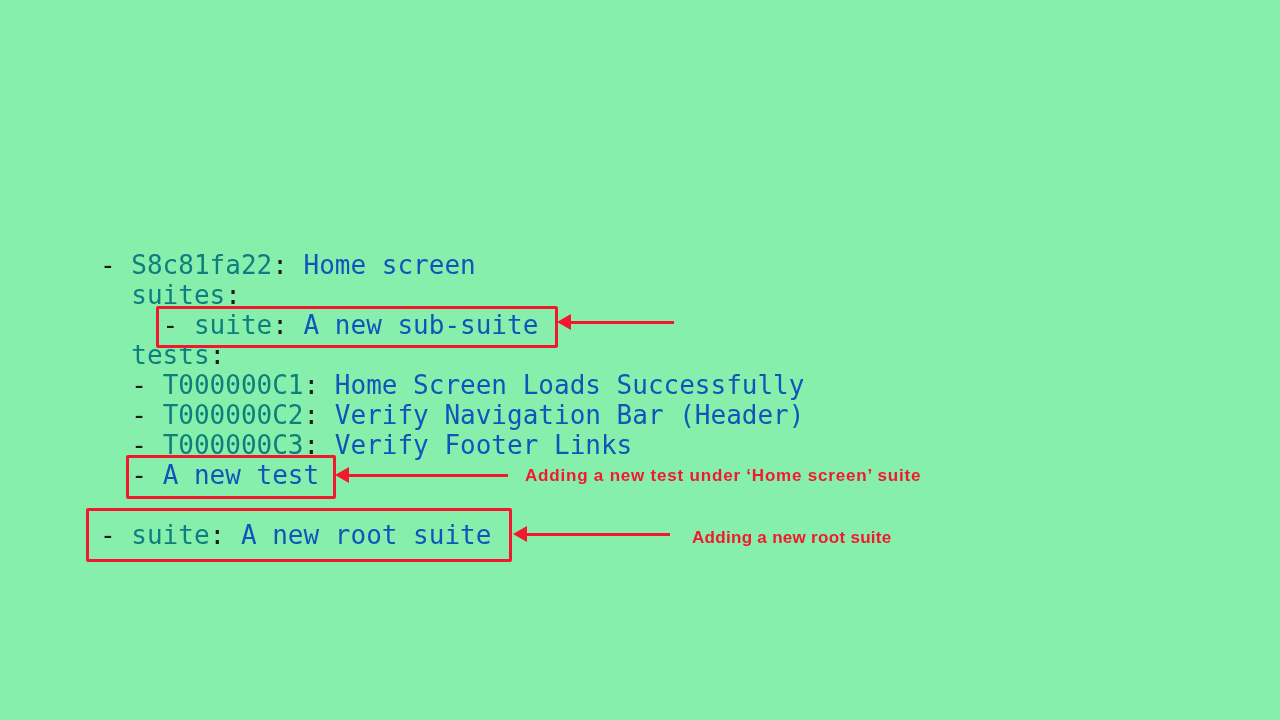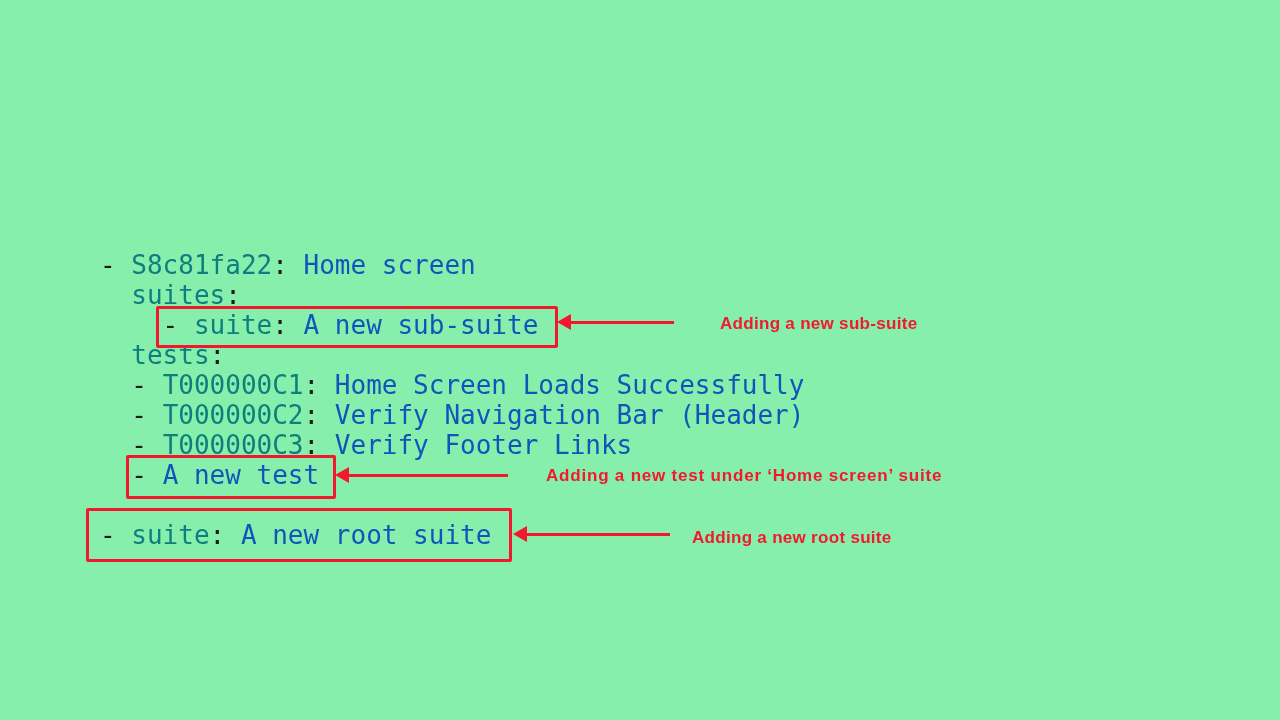--- a/index.html
+++ b/index.html
@@ -67,35 +67,34 @@
   
   .annotation {
     position: absolute;
     color: var(--red, #f2192e);
     font-weight: bold;
     font-size: 17px;
     letter-spacing: 0.3px;
     white-space: nowrap;
   }
   .annotation.n1 { left: 720px; top: 314px; }
-  .annotation.n2 { left: 525px; top: 466px; letter-spacing: 0.8px; margin-left: 21px; }
+  .annotation.n2 { left: 525px; top: 466px; letter-spacing: 0.8px; }
   .annotation.n3 { left: 692px; top: 528px; }
 </style>
 </head>
 <body>
 
 <div class="canvas">
 
   <div class="code-block"><div class="code-line"><span class="seg-plain">- </span><span class="seg-key">S8c81fa22</span><span class="seg-plain">: </span><span class="seg-value">Home screen</span></div><div class="code-line"><span class="seg-plain">  </span><span class="seg-key">suites</span><span class="seg-plain">:</span></div><div class="code-line"><span class="seg-plain">    - </span><span class="seg-key">suite</span><span class="seg-plain">: </span><span class="seg-value">A new sub-suite</span></div><div class="code-line"><span class="seg-plain">  </span><span class="seg-key">tests</span><span class="seg-plain">:</span></div><div class="code-line"><span class="seg-plain">  - </span><span class="seg-key">T000000C1</span><span class="seg-plain">: </span><span class="seg-value">Home Screen Loads Successfully</span></div><div class="code-line"><span class="seg-plain">  - </span><span class="seg-key">T000000C2</span><span class="seg-plain">: </span><span class="seg-value">Verify Navigation Bar (Header)</span></div><div class="code-line"><span class="seg-plain">  - </span><span class="seg-key">T000000C3</span><span class="seg-plain">: </span><span class="seg-value">Verify Footer Links</span></div><div class="code-line"><span class="seg-plain">  - </span><span class="seg-value">A new test</span></div><div class="code-line"> </div><div class="code-line"><span class="seg-plain">- </span><span class="seg-key">suite</span><span class="seg-plain">: </span><span class="seg-value">A new root suite</span></div></div>
 
   <div class="hl-box sub-suite"></div>
   <div class="hl-box new-test"></div>
   <div class="hl-box root-suite"></div>
 
   <div class="arrow a1"></div>
   <div class="arrow a2"></div>
   <div class="arrow a3"></div>
 
-  <div class="annotation n1">Adding a new sub-suite</div>
   <div class="annotation n2">Adding a new test under ‘Home screen’ suite</div>
   <div class="annotation n3">Adding a new root suite</div>
 
 </div>
 
 </body></html>

